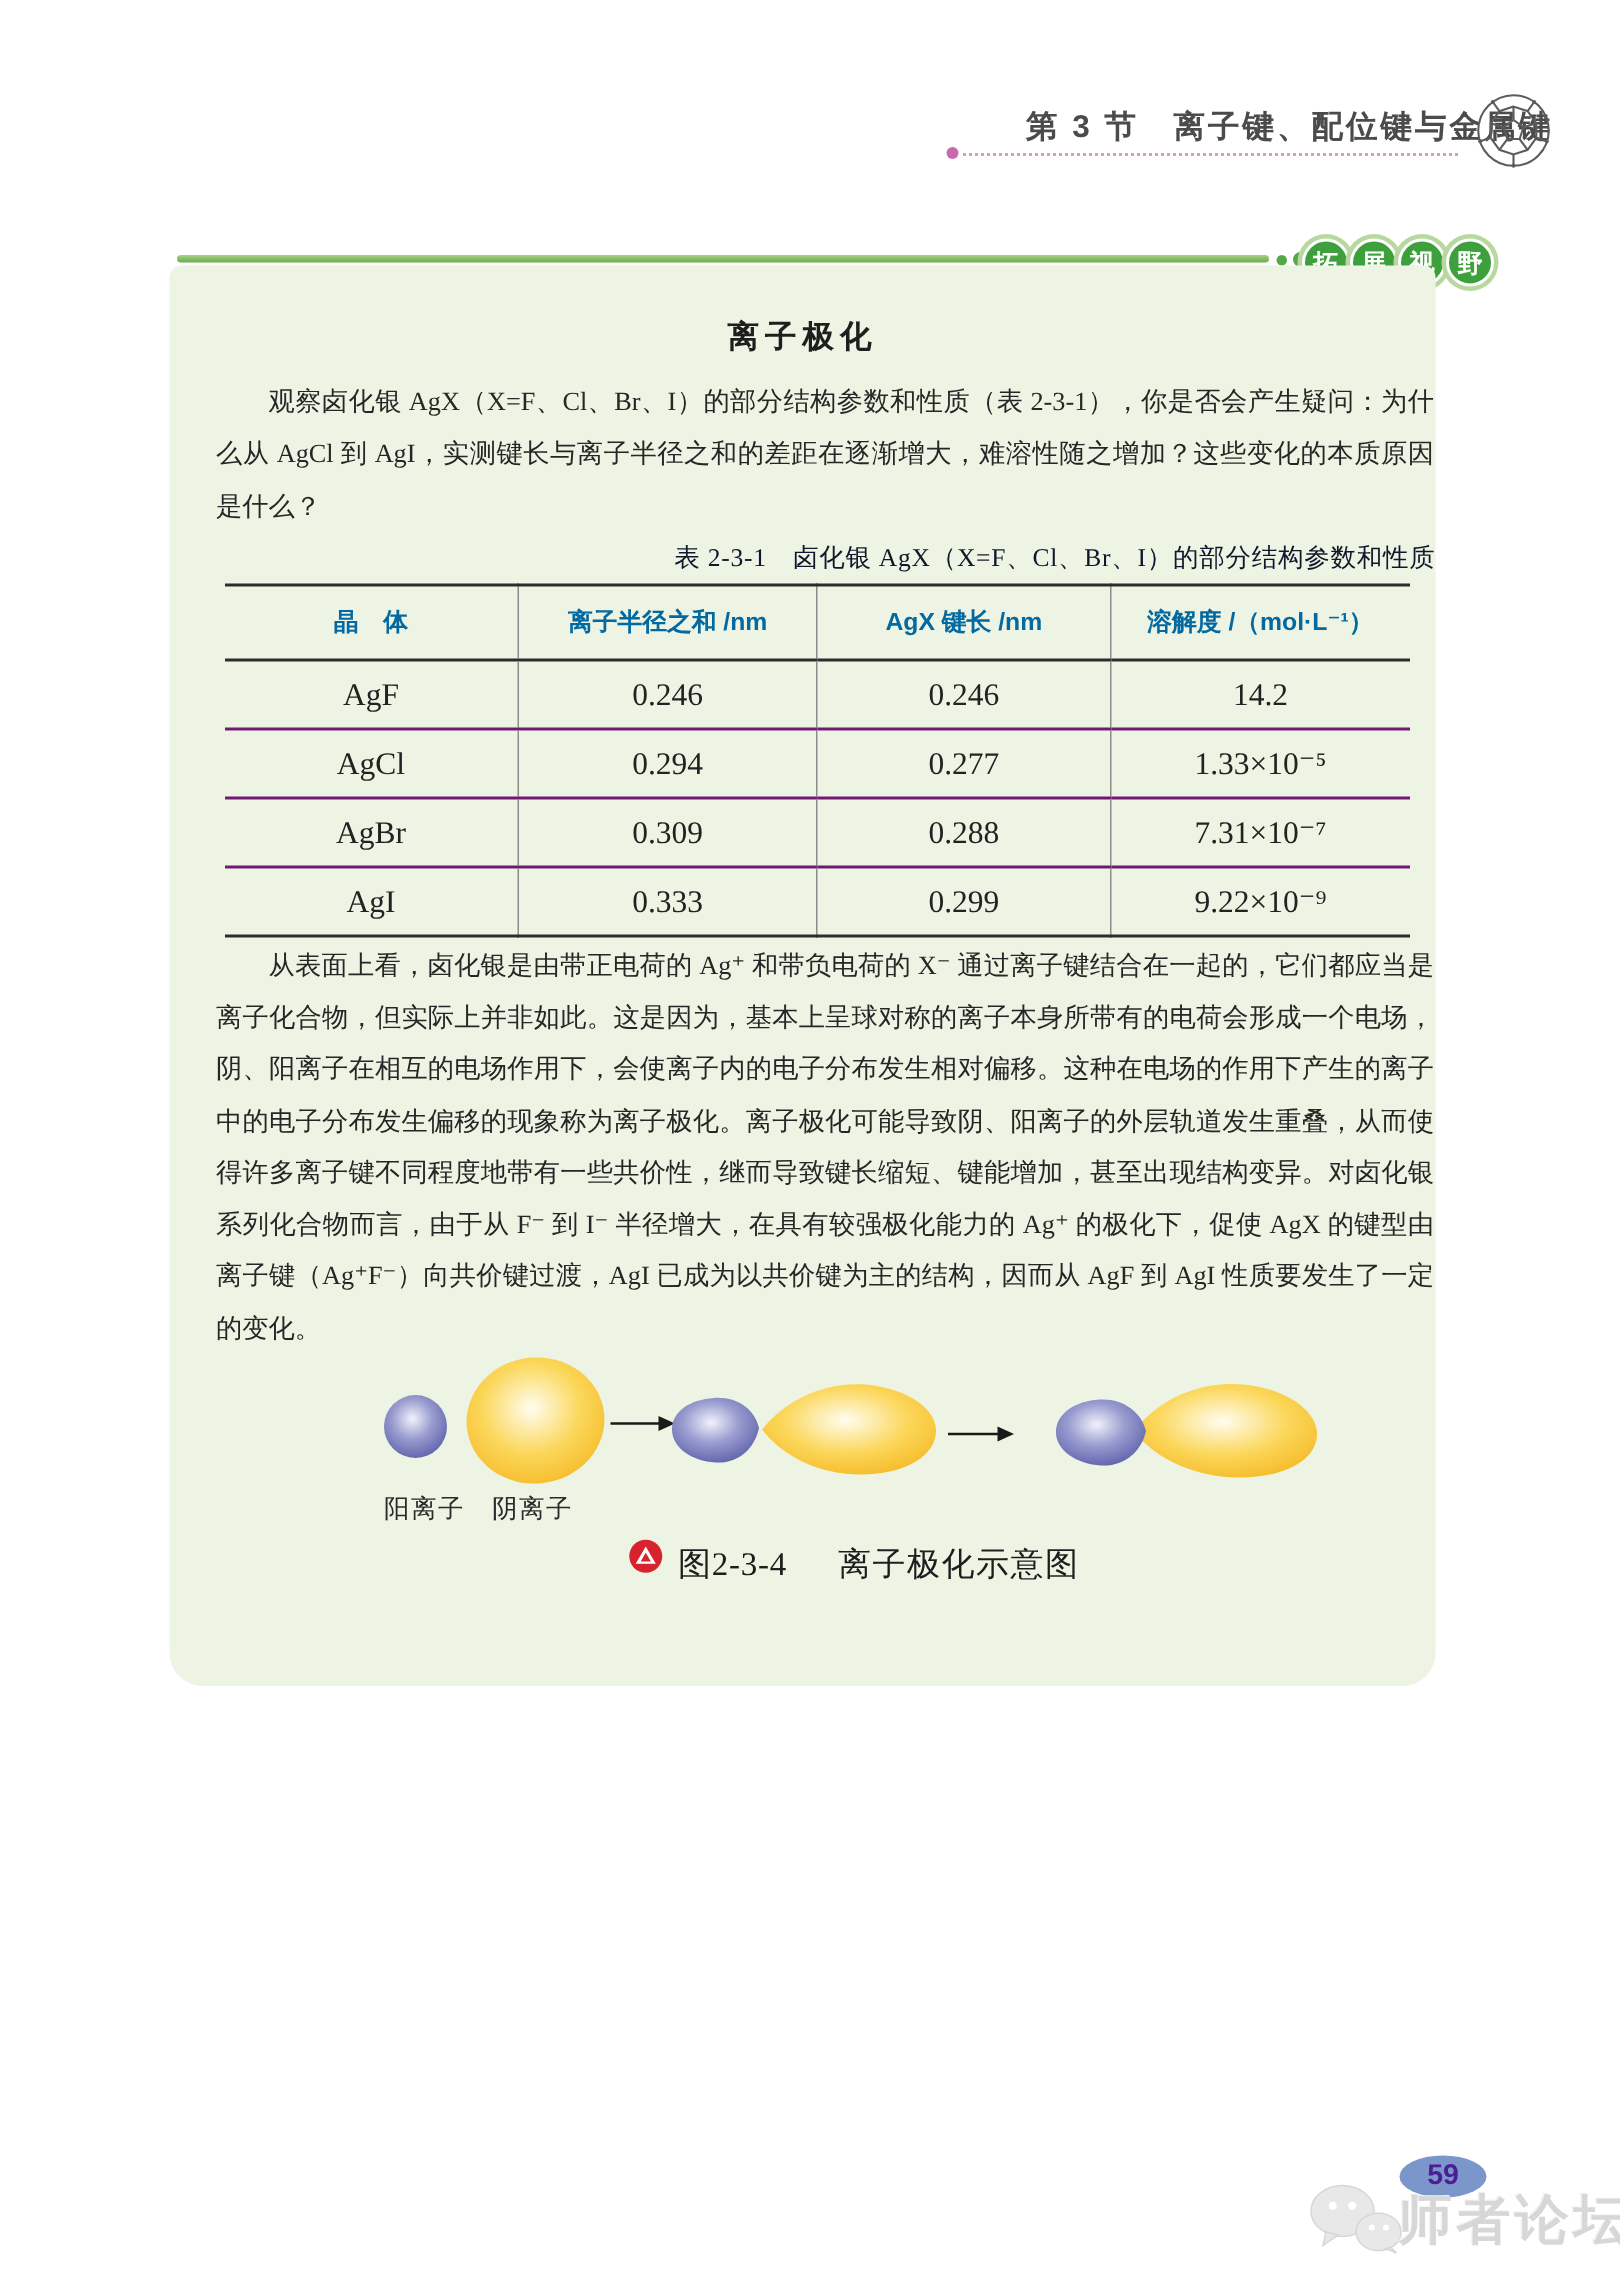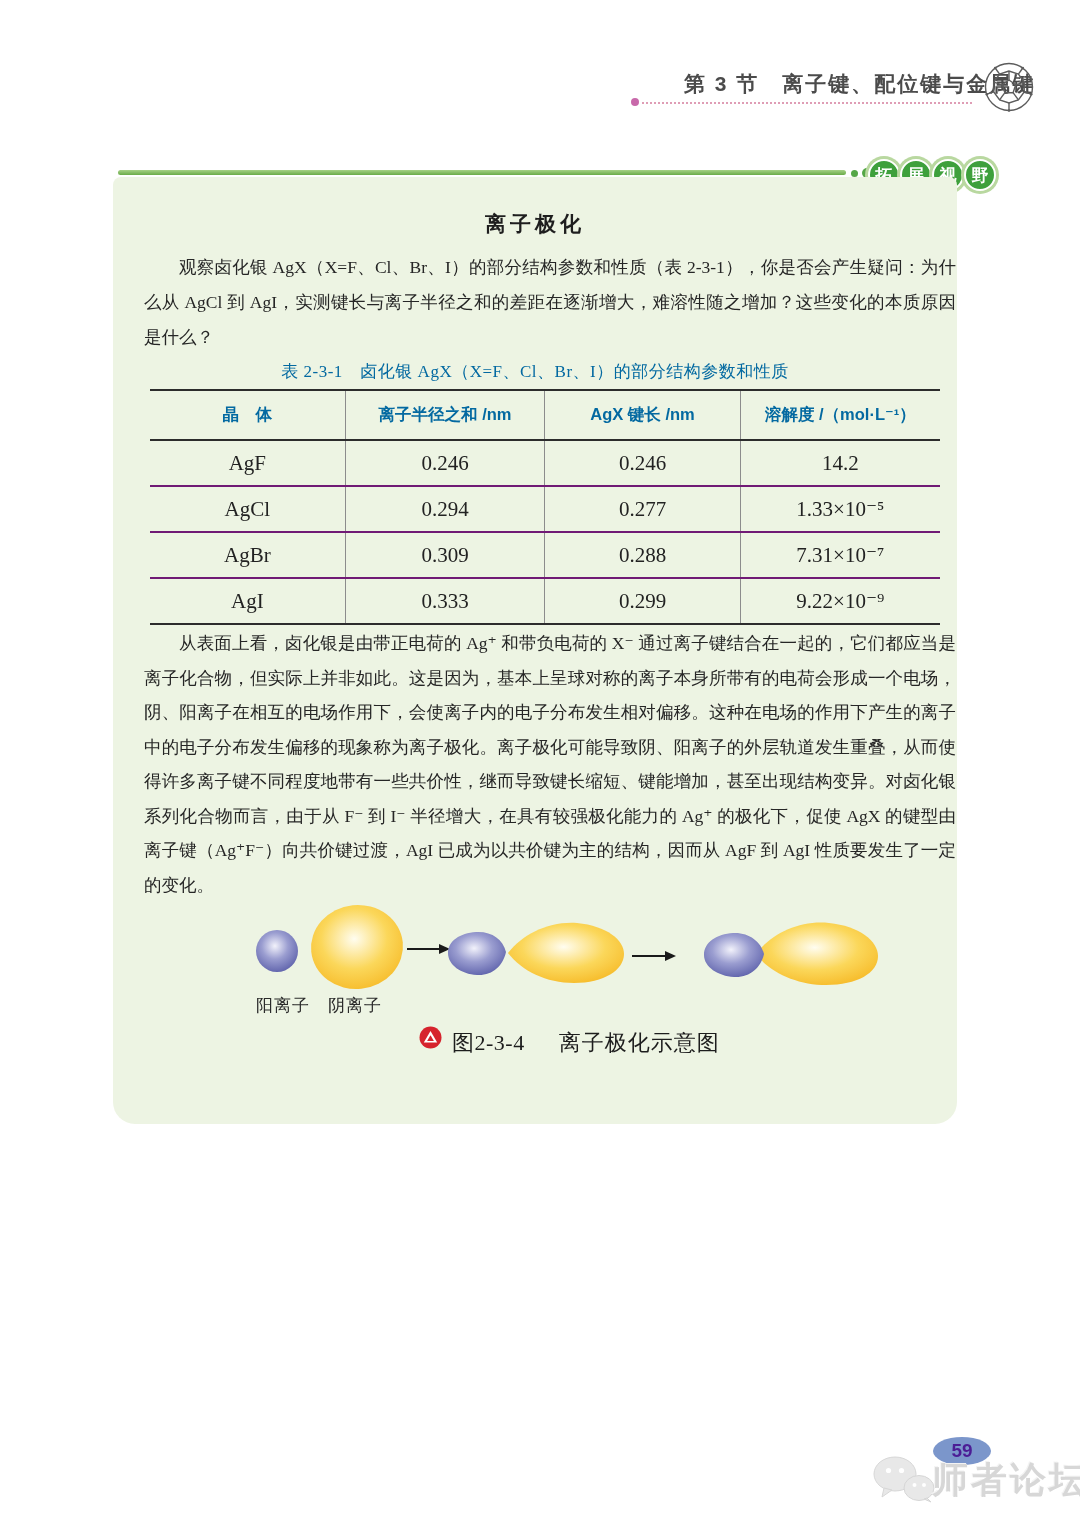--- a/index.html
+++ b/index.html
@@ -35,22 +35,22 @@
   .green-box{position:absolute;left:113px;top:177px;width:844px;height:947px;
     background:#edf4e3;border-radius:8px 8px 22px 22px;}
   .article-title{position:absolute;left:113px;top:210px;width:844px;text-align:center;
     font-size:21px;font-weight:700;letter-spacing:4px;color:#1e1e1e;}
   .body-para{position:absolute;left:144px;width:812px;font-size:17.5px;color:#262626;
     text-align:justify;text-indent:2em;}
   .para1{top:250px;line-height:35px;}
   .para2{top:626px;line-height:34.5px;}
 
   
-  .table-caption{position:absolute;left:113px;top:360px;width:844px;text-align:center;
-    font-size:17px;color:#0369a1;letter-spacing:.5px;}
+  .table-caption{position:absolute;left:113px;top:360px;width:844px;text-align:right;
+    font-size:17px;color:#0f172a;letter-spacing:.5px;}
   table.data{position:absolute;left:150px;top:389px;width:790px;border-collapse:collapse;
     border-top:2.5px solid #2c2c2c;border-bottom:2.5px solid #2c2c2c;}
   table.data th{font-family:"Liberation Sans","DejaVu Sans",sans-serif;font-weight:700;
     font-size:16.5px;color:#0369a1;height:46px;border-bottom:2.5px solid #2c2c2c;text-align:center;}
   table.data td{font-size:21px;color:#222;height:42px;text-align:center;}
   table.data tr + tr td{border-top:2px solid #701a75;}
   table.data th:not(:last-child),table.data td:not(:last-child){border-right:1px solid #8c8c8c;}
   .colw1{width:24.7%}.colw2{width:25.3%}.colw3{width:24.7%}.colw4{width:25.3%}
 
   

